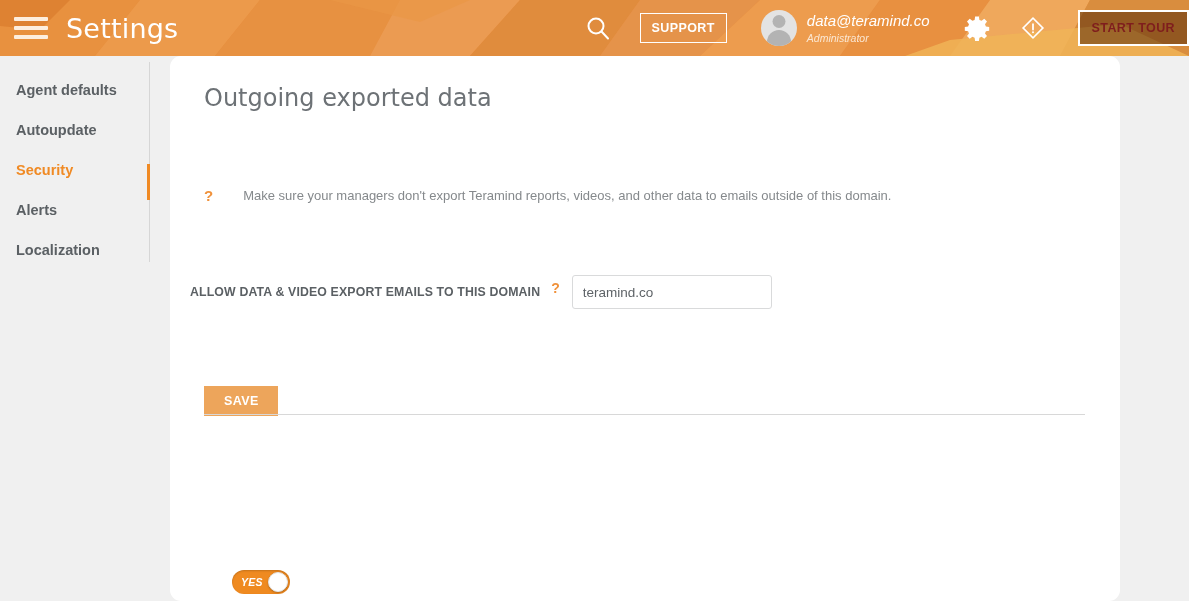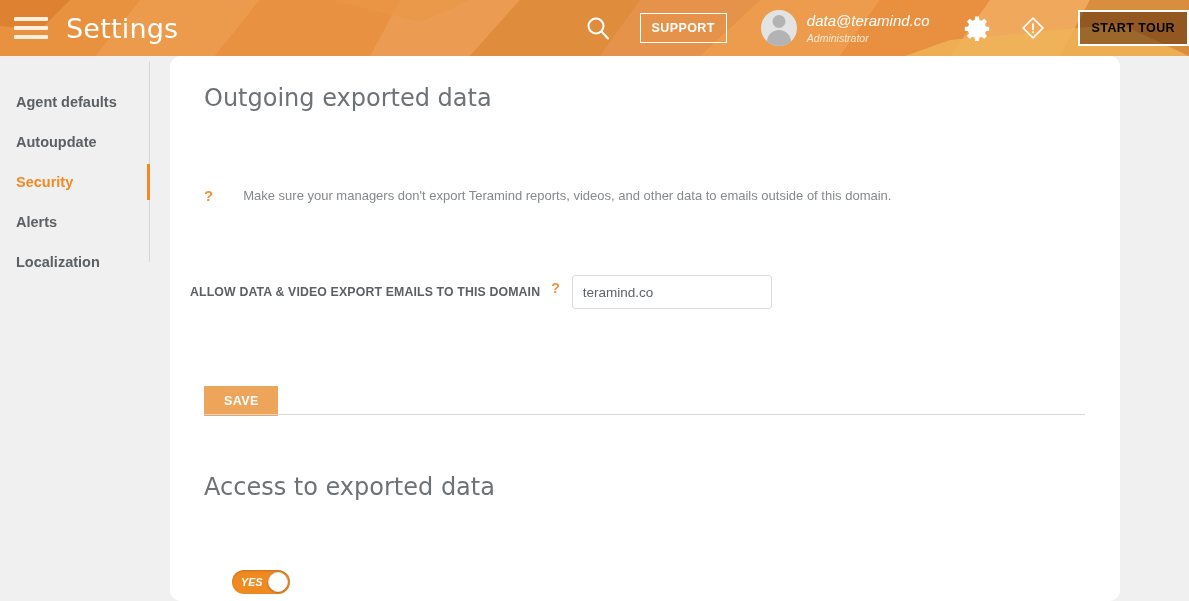--- a/index.html
+++ b/index.html
@@ -77,21 +77,21 @@
     margin-top: 2px;
   }
 
   .gear-icon { margin-left: 22px; cursor: pointer; display:block; }
   .alert-icon { margin-left: 18px; cursor: pointer; display:block; }
 
   .start-tour-btn {
     margin-left: 20px; margin-right: 0;
     border: 2px solid #ffffff;
     background: rgba(90, 45, 10, .55);
-    color: #000000; font-size: 12.5px; font-weight: 700; letter-spacing: .4px;
+    color: #7f1d1d; font-size: 12.5px; font-weight: 700; letter-spacing: .4px;
     padding: 9px 12px; cursor: pointer;
     font-family: "Liberation Sans", sans-serif;
   }
 
   
   .page {
     position: absolute; top: 56px; left: 0;
     width: 1189px; height: 545px;
     background: #f0f0f0;
   }
@@ -100,21 +100,21 @@
     width: 170px; height: 545px;
     background: #f0f0f0;
   }
   .nav-list { position: relative; padding-top: 26px; }
   .nav-rule {
     position: absolute; left: 149px; top: 6px;
     width: 1px; height: 200px; background: #d6d6d6;
   }
   .nav-item {
     position: relative;
-    height: 40px; display: flex; align-items: center;
+    height: 40px; display: flex; align-items: flex-start;
     padding-left: 16px; cursor: pointer;
     color: #5b6064; font-size: 14.5px; font-weight: 700;
   }
   .nav-item.active { color: #f08a24; }
   .nav-item.active::after {
     content: ""; position: absolute; right: 20px; top: 2px;
     width: 3px; height: 36px; background: #f08a24;
   }
 
   .content {
@@ -297,21 +297,20 @@
     <div class="field-row">
       <span class="field-label">ALLOW DATA &amp; VIDEO EXPORT EMAILS TO THIS DOMAIN</span>
       <span class="field-qmark">?</span>
       <input class="text-input" type="text" value="teramind.co" style="">
     </div>
 
     <button class="save-btn" style="position:absolute;left:34px;top:330px;">SAVE</button>
 
     <div class="divider"></div>
 
-    <div class="section-title" style="position:absolute;left:34px;top:417px;">Access to exported data</div>
 
     <div style="position:absolute;left:40px;top:514px;display:flex;align-items:center;">
       <div class="toggle" style="margin-left:22px;">
         <span class="toggle-label">YES</span>
         <span class="toggle-knob"></span>
       </div>
     </div>
 
   </div>
 </div>

